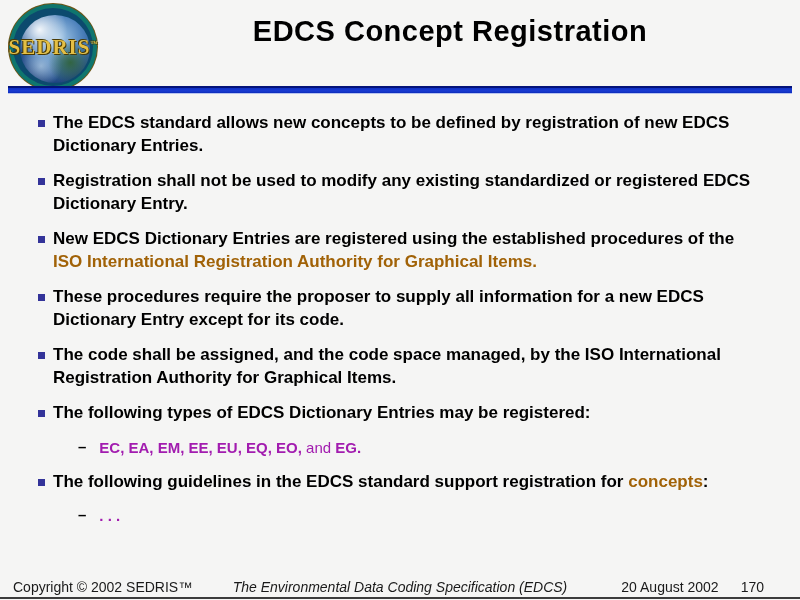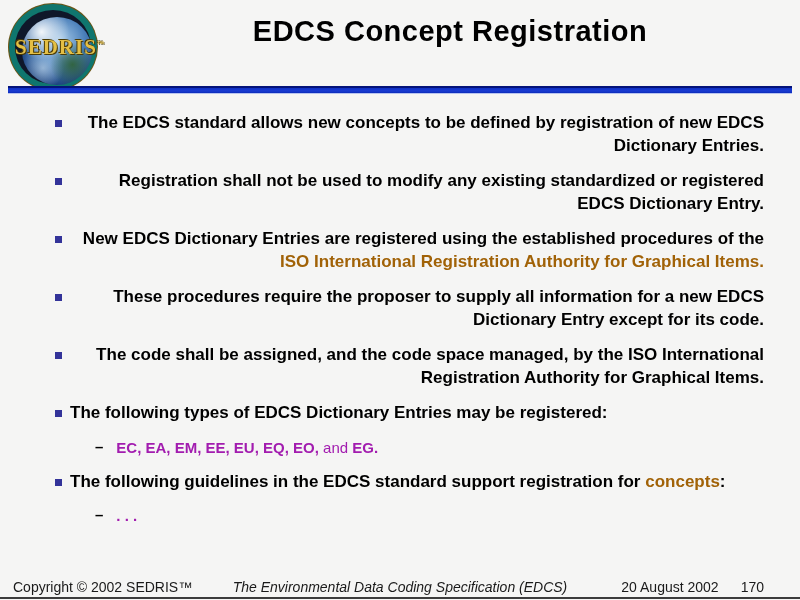--- a/index.html
+++ b/index.html
@@ -6,24 +6,24 @@
   html,body { width:800px; height:600px; }
   body { font-family:"Liberation Sans", sans-serif; background:#e9e9e9; }
   .slide {
     position:relative; width:800px; height:600px;
     background:#f5f5f4; overflow:hidden;
   }
 
   
   .logo {
     position:absolute; top:4px; left:9px; width:88px; height:86px;
-    background:#0f172a; border-radius:50%;
-    border:6px solid #0f766e;
+    background:#0c4a6e; border-radius:50%;
+    border:4px solid #0f766e;
     box-shadow:0 0 0 1px #6b5516;
-    display:flex; align-items:center; justify-content:flex-start;
+    display:flex; align-items:center; justify-content:center;
   }
   .earth {
     position:absolute; top:7px; left:7px; width:70px; height:68px; border-radius:50%;
     background:
       radial-gradient(circle at 28% 22%, rgba(255,255,255,0.92), rgba(255,255,255,0) 38%),
       radial-gradient(circle at 72% 70%, rgba(46,96,46,0.85), rgba(46,96,46,0) 32%),
       radial-gradient(circle at 30% 75%, rgba(210,230,245,0.6), rgba(210,230,245,0) 30%),
       radial-gradient(circle at 55% 35%, #a9cce9 0%, #4a7fba 42%, #1d4480 75%, #0b1f42 100%);
   }
   .logo-text {
@@ -41,21 +41,21 @@
     text-align:center; font-size:29px; font-weight:bold; color:#000;
     letter-spacing:0.5px;
   }
   .divider {
     position:absolute; top:86px; left:8px; right:8px; height:8px;
     background:linear-gradient(#04137a 0%, #04137a 22%, #0d2fc4 30%, #1a3bd2 70%, #0c2cba 100%);
     border-bottom:1px solid #b9c4ef;
   }
 
   
-  .content { position:absolute; top:112px; left:55px; right:36px;text-align:right; }
+  .content { position:absolute; top:112px; left:38px; right:36px; }
   .bullet { display:flex; margin-bottom:13px; }
   .marker {
     flex:0 0 7px; width:7px; height:7px;
     background:#333399; margin:8px 8px 0 0;
   }
   .btext { font-size:17px; font-weight:bold; line-height:22.5px; color:#000; }
   .blue { color:#a16207; }
   .sub { display:flex; margin:0 0 13px 40px; }
   .sub .stext { font-size:15px; font-weight:bold; line-height:20px; color:#a21caf; }
   .dash { font-size:15px; font-weight:bold; margin-right:13px; color:#000; }

